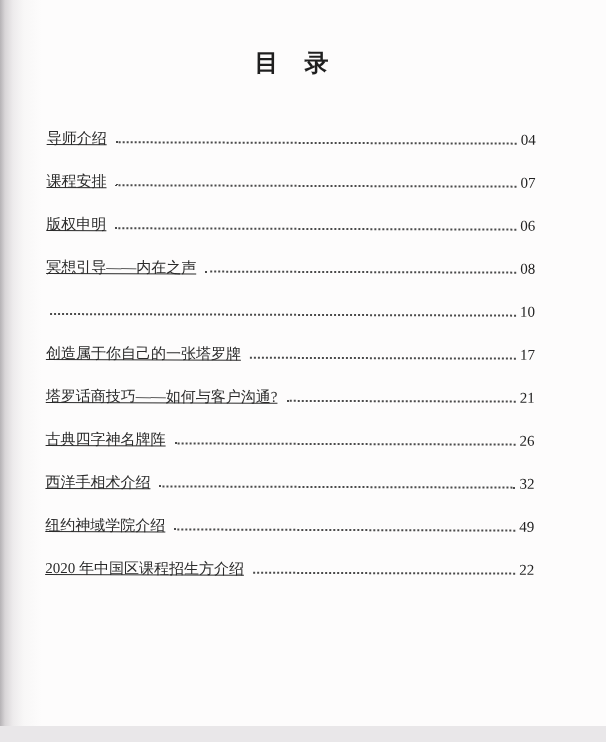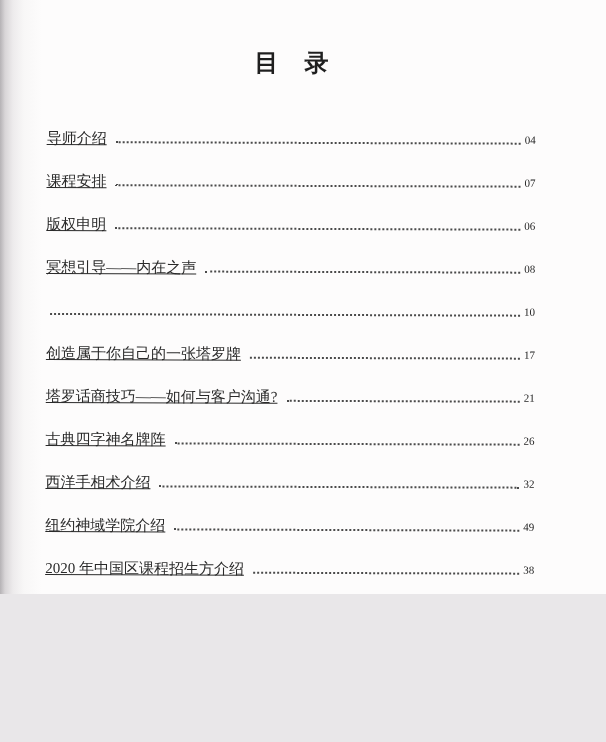--- a/index.html
+++ b/index.html
@@ -3,21 +3,21 @@
 <meta charset="utf-8">
 <style>
   html, body {
     margin: 0;
     padding: 0;
     background: #e9e7e9;
   }
   .page {
     position: relative;
     width: 606px;
-    height: 594px;
+    height: 726px;
     overflow: hidden;
     color: #262626;
     font-family: "Liberation Serif", "DejaVu Serif", serif;
     background:
       linear-gradient(90deg,
         #b5b2b5 0px,
         #d8d5d7 5px,
         #edebec 13px,
         #f8f7f7 24px,
         #fdfcfc 42px,
@@ -57,21 +57,21 @@
     text-decoration: underline;
   }
   .dot-leader {
     flex: 1;
     border-bottom: 2px dotted #4a4a4a;
     margin: 0 4px 5px 4px;
     min-width: 20px;
   }
   .toc-page-num {
     white-space: nowrap;
-    font-size: 11px;
+    font-size: 15px;
     line-height: 20px;
     color: #222;
   }
 </style>
 </head>
 <body>
 
 <div class="page">
   <div class="content">
     <h1 class="doc-title">目 录</h1>
@@ -131,17 +131,17 @@
 
   <div class="toc-row">
     <span class="toc-label">纽约神域学院介绍</span>
     <span class="dot-leader"></span>
     <span class="toc-page-num">49</span>
   </div>
 
   <div class="toc-row">
     <span class="toc-label">2020 年中国区课程招生方介绍</span>
     <span class="dot-leader"></span>
-    <span class="toc-page-num">38</span>
+    <span class="toc-page-num">22</span>
   </div>
 </div>
   </div>
 </div>
 
 </body></html>

